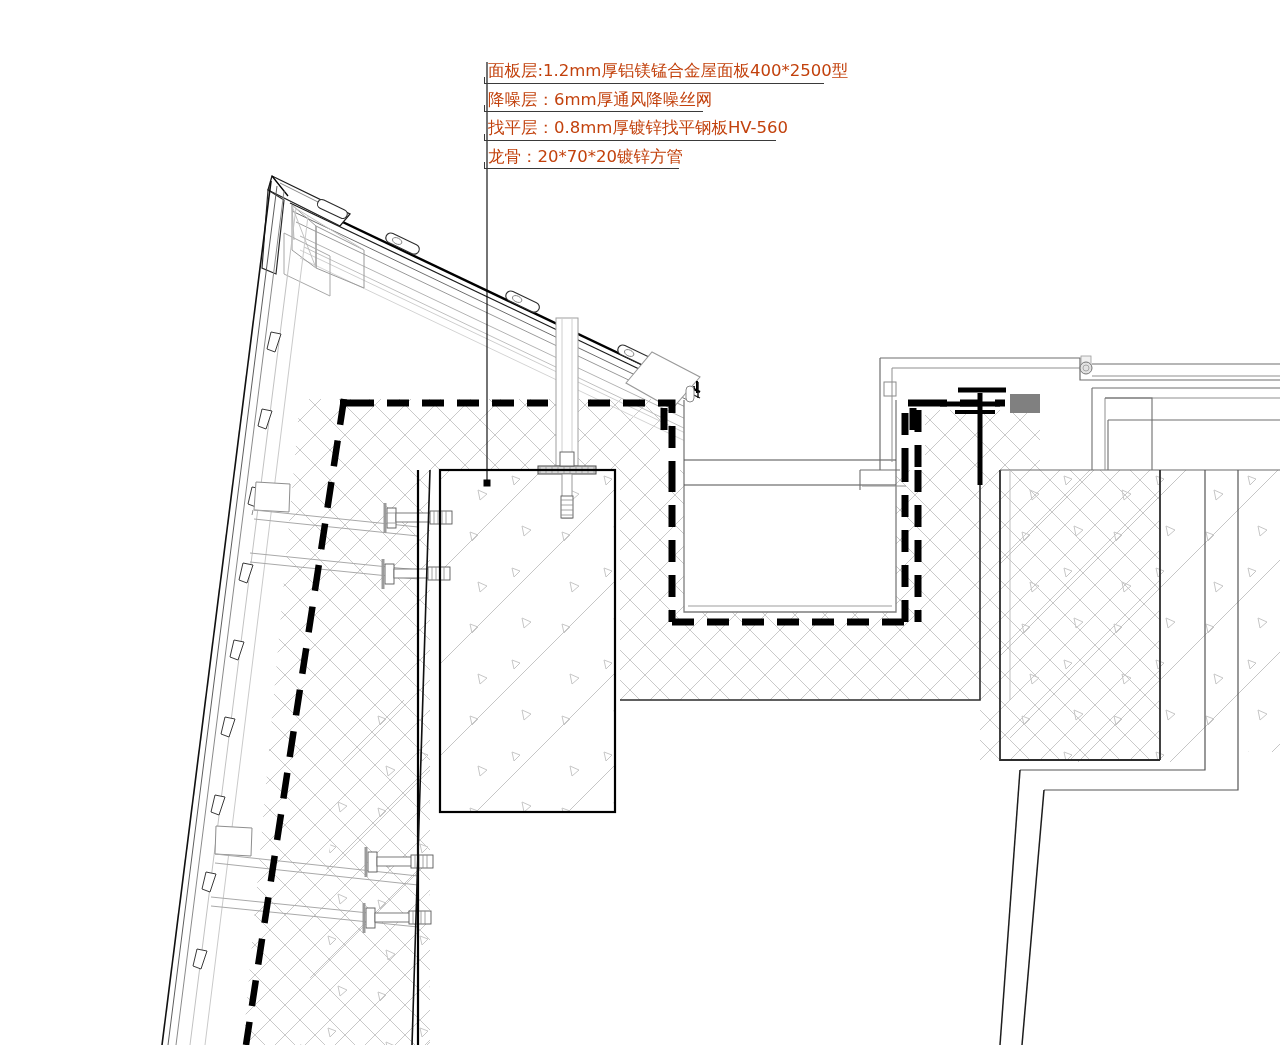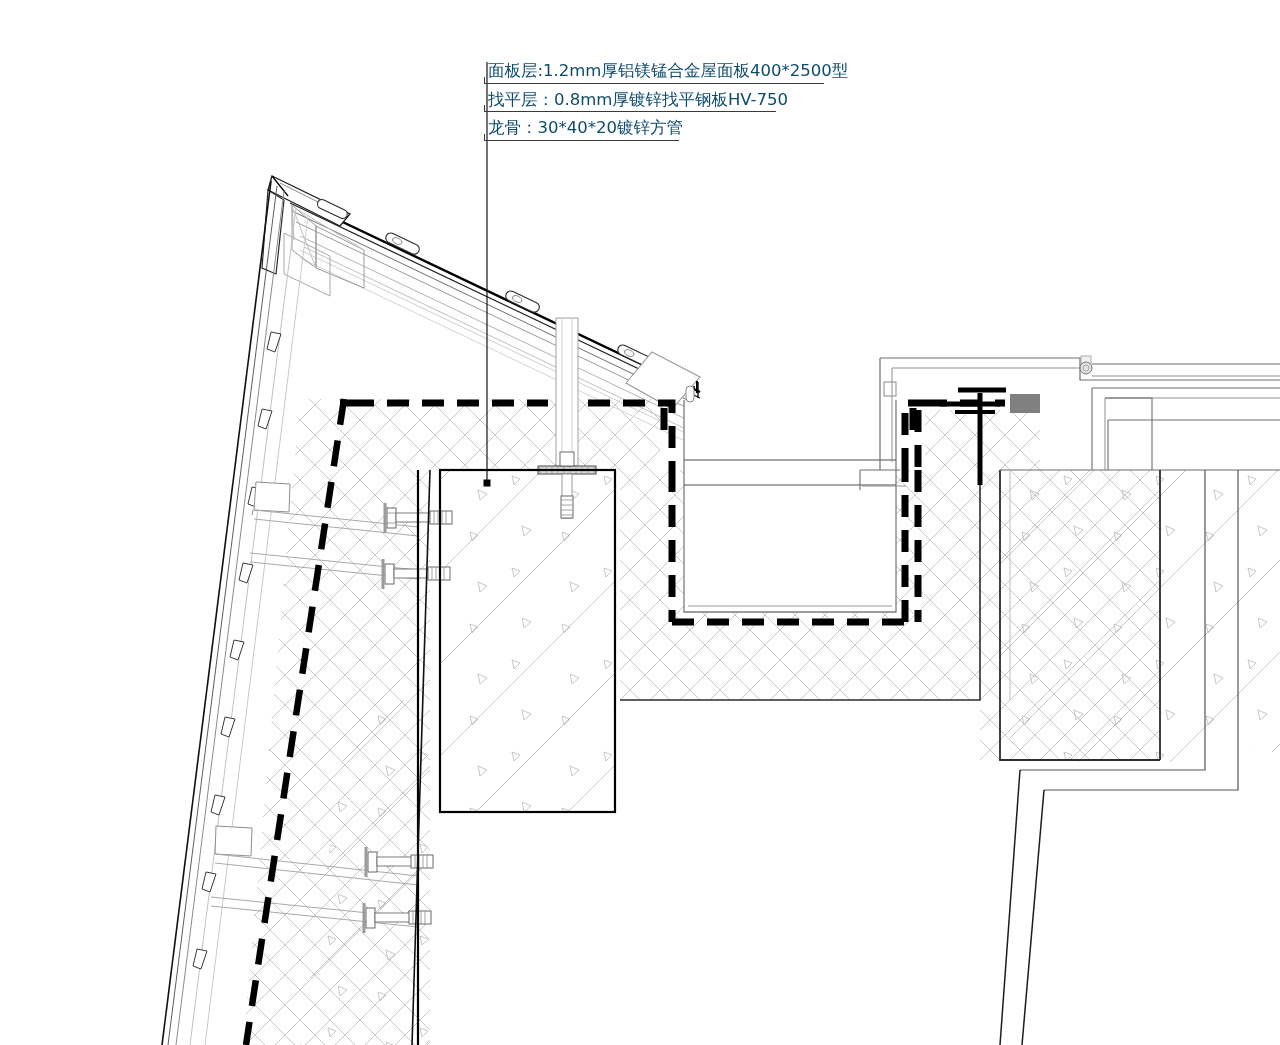--- a/index.html
+++ b/index.html
@@ -1,21 +1,21 @@
 <!DOCTYPE html>
 <html><head>
 <meta charset="utf-8">
 <title>Roof Construction Detail</title>
 <style>
   html,body{margin:0;padding:0;background:#ffffff;}
   body{font-family:"DejaVu Sans","Liberation Sans",sans-serif;}
   #stage{position:relative;width:1280px;height:1045px;background:#fff;overflow:hidden;}
   #cad{position:absolute;left:0;top:0;width:1280px;height:1045px;}
   #notes{position:absolute;left:484px;top:58px;width:420px;}
-  .note-line{position:relative;height:28.6px;line-height:26px;font-size:16.5px;color:#0c4a6e;
+  .note-line{position:relative;height:28.6px;line-height:26px;font-size:16.5px;color:#c2410c;
              white-space:nowrap;padding-left:4px;box-sizing:border-box;}
   .note-line .ul{position:absolute;left:0;right:auto;bottom:3px;height:1px;background:#3a3a3a;}
   .note-line .tick{position:absolute;left:0;bottom:3px;width:1px;height:7px;background:#3a3a3a;}
 </style>
 </head>
 <body>
 
 <div id="stage">
 
   <svg id="cad" viewBox="0 0 1280 1045" xmlns="http://www.w3.org/2000/svg">
@@ -321,24 +321,29 @@
     </g>
   </svg>
 
   <div id="notes">
     <div class="note-line">
       <span>面板层:1.2mm厚铝镁锰合金屋面板400*2500型</span>
       <span class="tick"></span>
       <span class="ul" style="width:340px"></span>
     </div>
     <div class="note-line">
-      <span>找平层：0.8mm厚镀锌找平钢板HV-750</span>
+      <span>降噪层：6mm厚通风降噪丝网</span>
+      <span class="tick"></span>
+      <span class="ul" style="width:219px"></span>
+    </div>
+    <div class="note-line">
+      <span>找平层：0.8mm厚镀锌找平钢板HV-560</span>
       <span class="tick"></span>
       <span class="ul" style="width:292px"></span>
     </div>
     <div class="note-line">
-      <span>龙骨：30*40*20镀锌方管</span>
+      <span>龙骨：20*70*20镀锌方管</span>
       <span class="tick"></span>
       <span class="ul" style="width:195px"></span>
     </div>
   </div>
 
 </div>
 
 </body></html>

